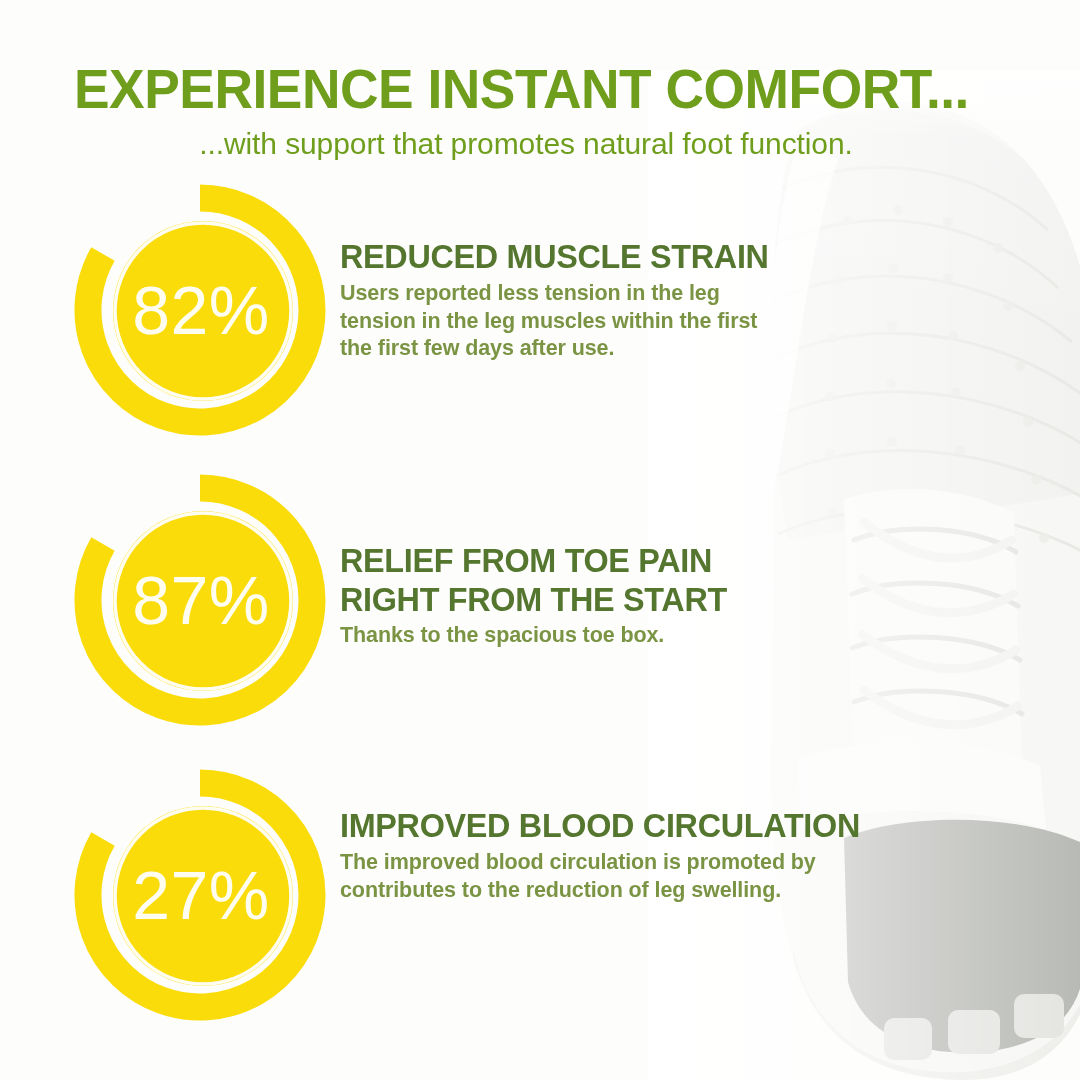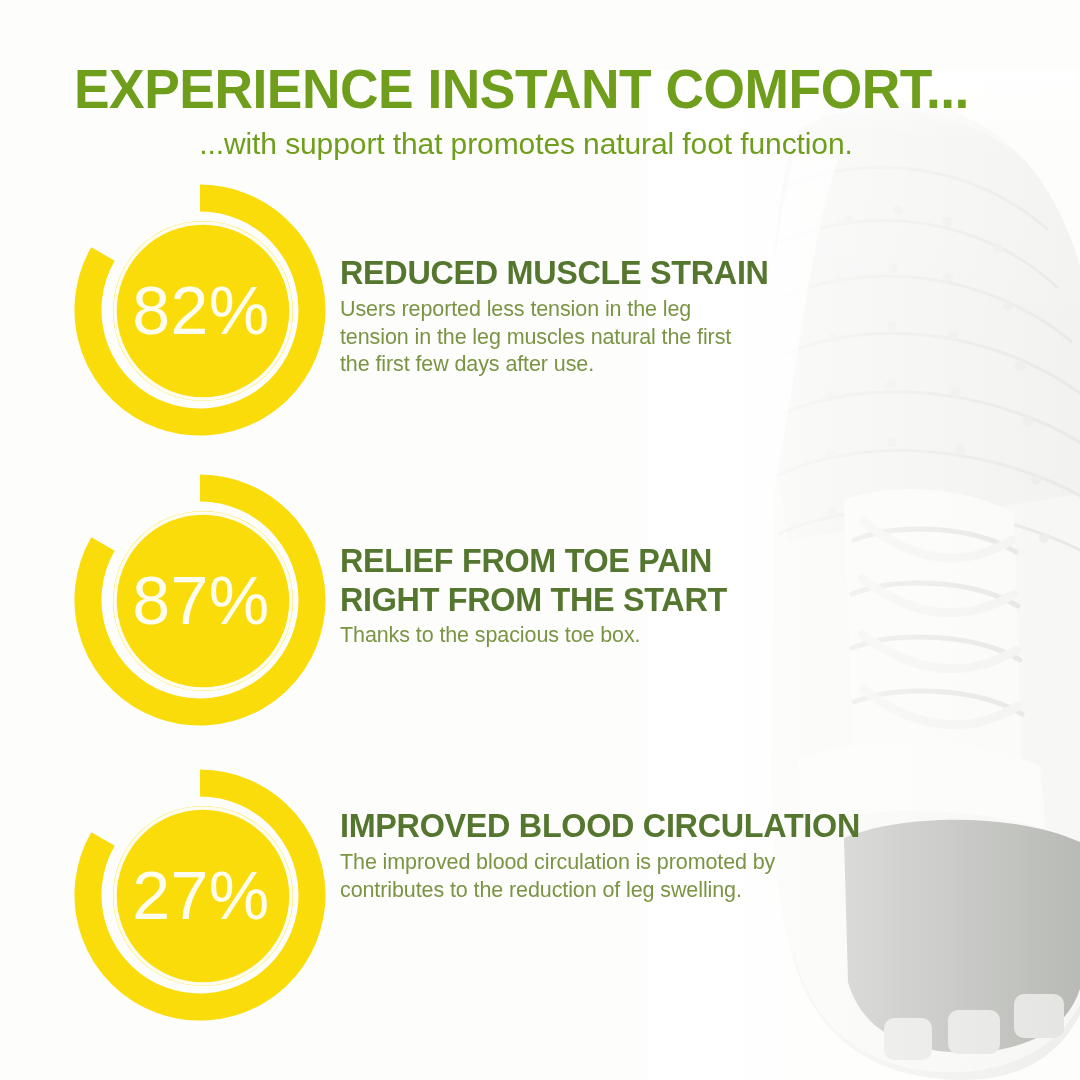--- a/index.html
+++ b/index.html
@@ -96,21 +96,21 @@
     letter-spacing: 0.5px;
     padding-left: 2px;
     box-sizing: border-box;
   }
 
   .stat-text {
     position: absolute;
     left: 332px;
     width: 680px;
   }
-  .stat-text.t0 { top: 74px; }
+  .stat-text.t0 { top: 58px; }
   .stat-text.t1 { top: 72px; }
   .stat-text.t2 { top: 42px; }
 
   .stat-title {
     font-size: 33px;
     line-height: 1.17;
     font-weight: 700;
     color: #55762e;
     letter-spacing: -0.3px;
     font-family: "Liberation Sans Narrow", "Liberation Sans", sans-serif;
@@ -121,21 +121,21 @@
   }
   .stat-title .line2 { display: block; }
   .stat-body {
     font-size: 21.5px;
     line-height: 1.30;
     font-weight: 400;
     color: #7a9444;
     letter-spacing: -0.1px;
     margin: 0;
   }
-  .stat-body span { display: block; }
+  .stat-body span { display: block; font-weight: bold; }
 </style>
 </head>
 <body>
 
 <div class="poster">
 
   <div class="shoe-layer">
     <svg width="470" height="1010" viewBox="0 0 470 1010" xmlns="http://www.w3.org/2000/svg">
       <defs>
         <linearGradient id="fadeL" x1="0" y1="0" x2="1" y2="0">
@@ -251,21 +251,21 @@
         <circle cx="133" cy="131" r="88" fill="none" stroke="#fffdf0" stroke-width="3.5"></circle>
       </svg>
       <div class="gauge-value">82%</div>
     </div>
     <div class="stat-text t0">
       <div class="stat-title">
         <span>REDUCED MUSCLE STRAIN</span>
       </div>
       <div class="stat-body">
         <span>Users reported less tension in the leg</span>
-        <span>tension in the leg muscles natural the first</span>
+        <span>tension in the leg muscles within the first</span>
         <span>the first few days after use.</span>
       </div>
     </div>
   </div>
 
   <div class="stat-row r1">
     <div class="gauge">
       <svg width="260" height="260" viewBox="0 0 260 260" xmlns="http://www.w3.org/2000/svg">
         <path d="M 130 18 A 112 112 0 1 1 32.99 74" fill="none" stroke="#fadc0a" stroke-width="27" stroke-linecap="butt"></path>
         <circle cx="133" cy="131" r="90" fill="#fadc0a"></circle>

